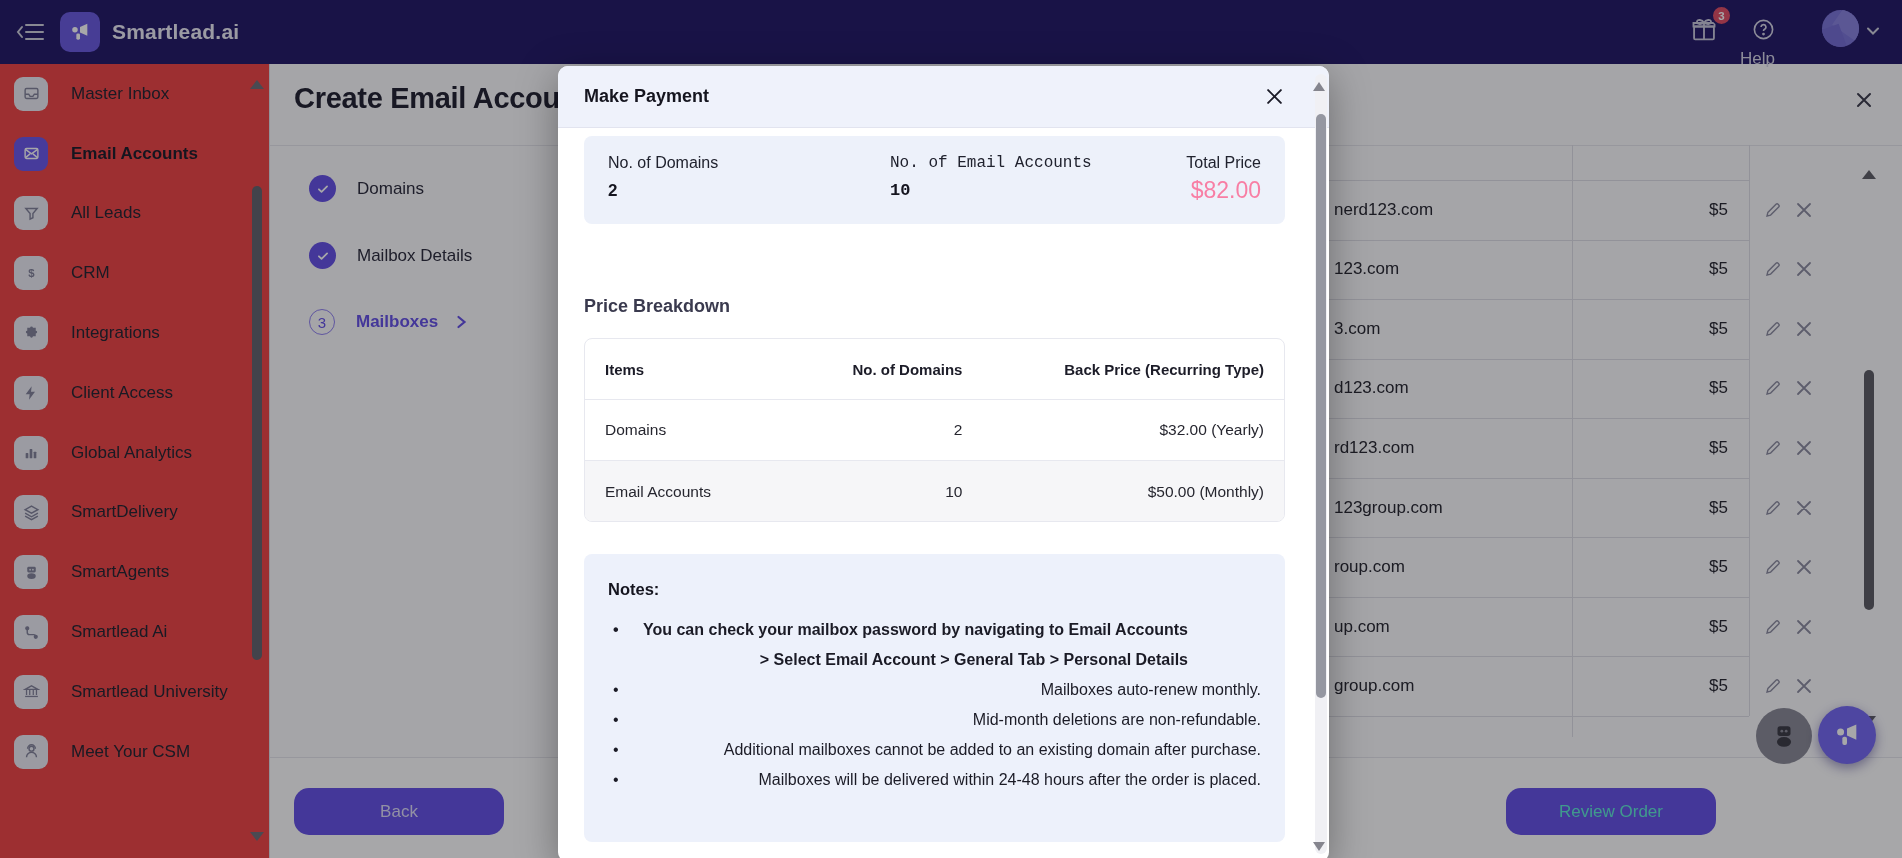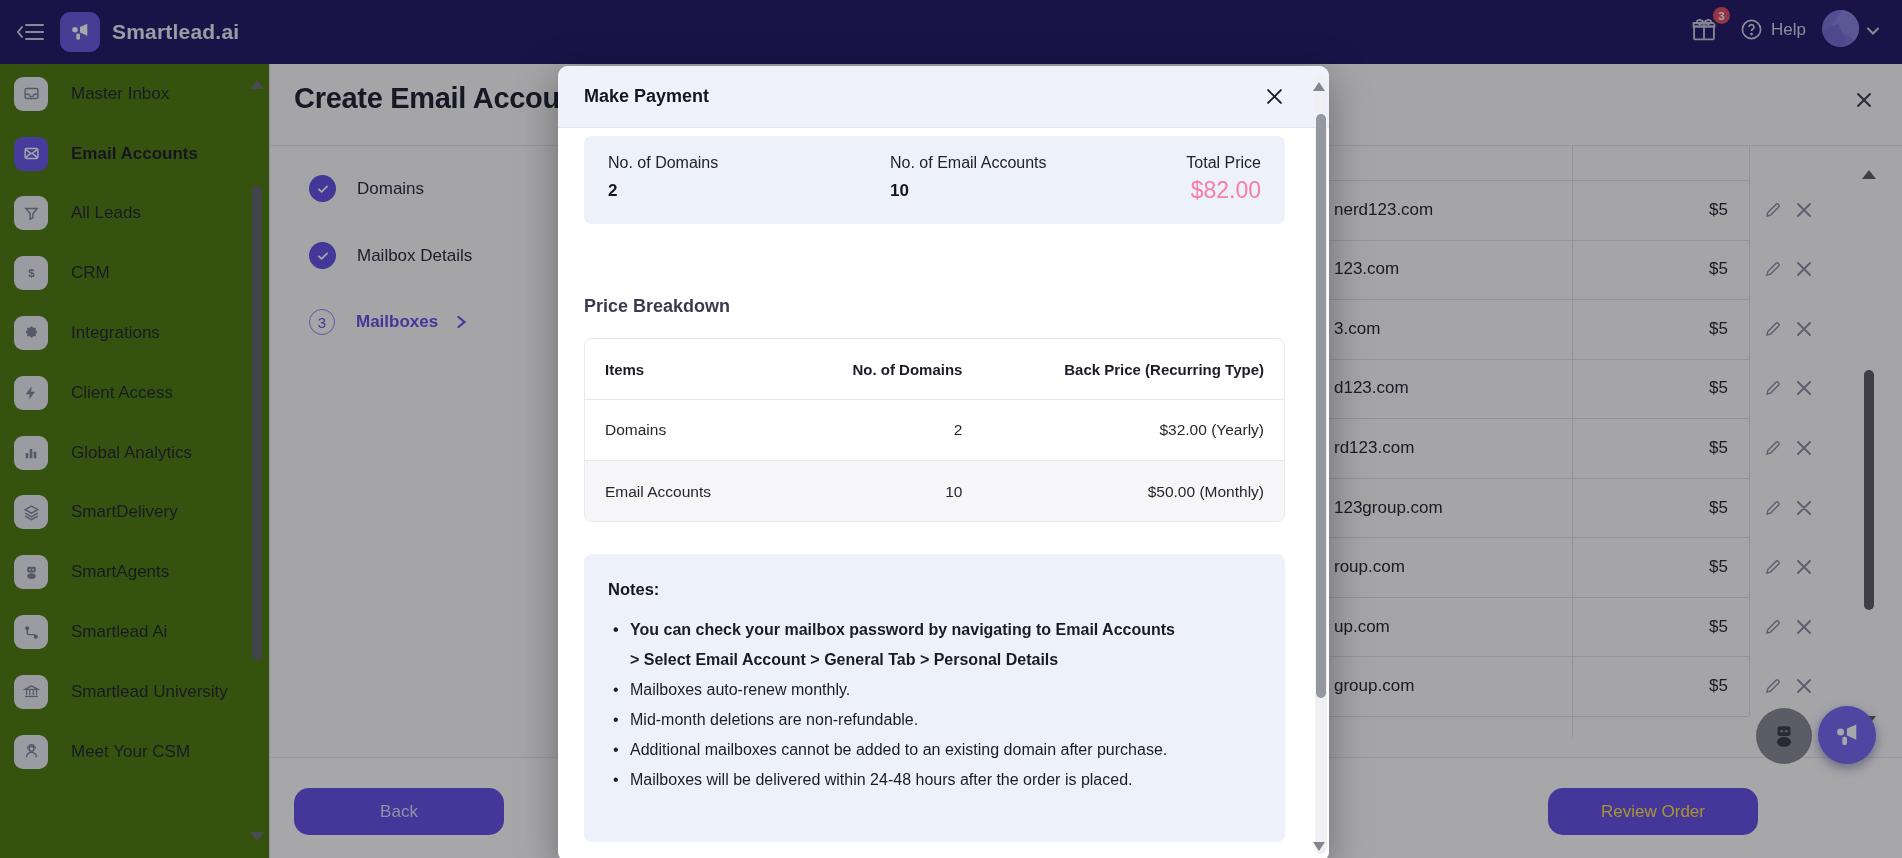--- a/index.html
+++ b/index.html
@@ -9,32 +9,32 @@
 
   
   .topbar { position:absolute; left:0; top:0; width:1902px; height:64px; background:#221867; z-index:10; }
   .collapse-ic { position:absolute; left:16px; top:20px; color:#cfd0dd; cursor:pointer; }
   .logo-tile { position:absolute; left:60px; top:12px; width:40px; height:40px; border-radius:10px;
     background:#6A5AE0; display:flex; align-items:center; justify-content:center; }
   .brand { position:absolute; left:112px; top:20px; font-size:21px; font-weight:bold; color:#EDECF6; letter-spacing:.2px; }
   .gift-wrap { position:absolute; left:1690px; top:16px; width:34px; height:34px; color:#C9C9DC; cursor:pointer; }
   .gift-badge { position:absolute; left:1711px; top:5px; width:21px; height:21px; border-radius:50%;
     background:#E14D64; color:#fff; font-size:11.5px; font-weight:bold; display:flex; align-items:center; justify-content:center; border:2px solid #221867;}
-  .help-wrap { position:absolute; left:1740px; top:18px; display:flex; align-items:center; gap:8px; color:#D6D6E6; cursor:pointer; }
+  .help-wrap { position:absolute; left:1740px; top:18px; display:flex; align-items:flex-end; gap:8px; color:#D6D6E6; cursor:pointer;flex-direction:column; }
   .help-label { font-size:17px; }
   .avatar { position:absolute; left:1822px; top:10px; width:37px; height:37px; border-radius:50%;
     background:#7B74D8; overflow:hidden; cursor:pointer; }
   .avatar:before { content:""; position:absolute; left:16px; top:-4px; width:30px; height:30px;
     background:#8983DF; transform:rotate(35deg); }
   .avatar:after { content:""; position:absolute; left:-8px; top:18px; width:30px; height:26px;
     background:#746CD3; transform:rotate(-20deg); }
   .av-chev { position:absolute; left:1866px; top:26px; color:#cfd0dd; }
 
   
-  .sidebar { position:absolute; left:0; top:64px; width:270px; height:794px; background:#4d7c0f;
+  .sidebar { position:absolute; left:0; top:64px; width:270px; height:794px; background:#ef4444;
     border-right:1px solid #DFE0E8; z-index:5; }
   .side-item { height:59.8px; display:flex; align-items:center; cursor:pointer; }
   .chip { width:34px; height:34px; border-radius:9px; background:#ECEDF4; color:#82829A;
     display:flex; align-items:center; justify-content:center; margin-left:14px; flex:0 0 auto; }
   .side-item.active .chip { background:#6A56EA; color:#fff; }
   .side-label { margin-left:23px; font-size:17px; color:#23232F; }
   .side-item.active .side-label { font-weight:bold; color:#1C1C28; }
   .side-scroll-thumb { position:absolute; left:252px; top:122px; width:10px; height:474px; border-radius:5px; background:#63636C; }
   .tri-up, .tri-dn { width:0; height:0; border-left:7px solid transparent; border-right:7px solid transparent; position:absolute; }
   .tri-up { border-bottom:9px solid #6E6E78; }
@@ -61,21 +61,21 @@
   .bgrow .price { position:absolute; right:386px; top:50%; transform:translateY(-50%); font-size:17px; color:#26262F; }
   .bgrow .edit { position:absolute; left:1206px; top:50%; transform:translateY(-50%); color:#8C8CA0; cursor:pointer; display:flex; }
   .bgrow .del  { position:absolute; left:1238px; top:50%; transform:translateY(-50%); color:#8C8CA0; cursor:pointer; display:flex; }
 
   .page-scroll-thumb { position:absolute; left:1594px; top:306px; width:10px; height:240px; border-radius:5px; background:#5C5C63; }
 
   .footer { position:absolute; left:0; top:693px; width:1632px; height:101px; background:#FFFFFF; border-top:1px solid #E6E7ED; }
   .btn { position:absolute; top:30px; width:210px; height:47px; border:none; border-radius:15px;
     background:#6450E6; font-size:17px; cursor:pointer; font-family:Liberation Sans, sans-serif; }
   .btn-back { left:24px; color:#DEDCF8; }
-  .btn-review { left:1278px; color:#fde047; z-index:3; }
+  .btn-review { left:1236px; color:#5eead4; z-index:3; }
   .float-gray { position:absolute; left:1486px; top:644px; width:56px; height:56px; border-radius:50%;
     background:#8A8A96; color:#3A3A44; display:flex; align-items:center; justify-content:center; z-index:2; cursor:pointer; }
   .float-purple { position:absolute; left:1548px; top:642px; width:58px; height:58px; border-radius:50%;
     background:#7468F2; color:#fff; display:flex; align-items:center; justify-content:center; z-index:4; cursor:pointer;
     box-shadow:0 4px 12px rgba(40,30,120,.45); }
 
   
   .overlay { position:absolute; inset:0; background:rgba(10,10,16,0.36); z-index:50; }
   .modal { position:absolute; left:558px; top:22px; width:771px; height:796px; background:#fff;
     border-radius:10px; z-index:100; overflow:hidden; box-shadow:0 10px 40px rgba(0,0,0,.35);margin-top:44px; }
@@ -100,21 +100,21 @@
   .bd-row { display:flex; align-items:center; height:61px; font-size:15.5px; color:#26262F; }
   .bd-row.head { font-weight:bold; font-size:15px; color:#1C1C28; border-bottom:1px solid #E7E8EF; }
   .bd-row.r1 { border-bottom:1px solid #E7E8EF; }
   .bd-row.r2 { background:#F6F6F8; }
   .bd-c1 { width:35%; padding-left:20px; }
   .bd-c2 { width:19%; text-align:right; }
   .bd-c3 { flex:1; text-align:right; padding-right:20px; }
 
   .notes { position:absolute; left:26px; top:488px; width:701px; height:288px; background:#EDF1FB; border-radius:8px; padding:26px 24px; }
   .notes-heading { font-size:16.5px; font-weight:bold; color:#15151F; }
-  .notes ul { list-style:none; margin-top:16px; }
+  .notes ul { list-style:none; margin-top:16px;text-align:right; }
   .notes li { position:relative; padding-left:22px; font-size:16px; line-height:30px; color:#1B1B26; }
   .notes li:before { content:"•"; position:absolute; left:5px; color:#1B1B26; }
   .notes li.b { font-weight:bold; max-width:580px; }
 
   svg { display:block; }
 </style>
 </head>
 <body>
 
 <div class="app">
@@ -490,21 +490,21 @@
             <path d="M2 2l12 12M14 2L2 14"></path>
           </svg>
       </span>
     </div>
 
     <div class="sum-card">
       <div class="sum-col" style="left:24px;">
         <div class="sum-label">No. of Domains</div>
         <div class="sum-value">2</div>
       </div>
-      <div class="sum-col" style="left:306px;">
+      <div class="sum-col" style="left:306px;font-family:Liberation Mono, monospace;">
         <div class="sum-label">No. of Email Accounts</div>
         <div class="sum-value">10</div>
       </div>
       <div class="sum-col" style="right:24px; text-align:right;">
         <div class="sum-label">Total Price</div>
         <div class="sum-total-value" style="color:#F87EA4;">$82.00</div>
       </div>
     </div>
 
     <div class="bd-heading">Price Breakdown</div>

